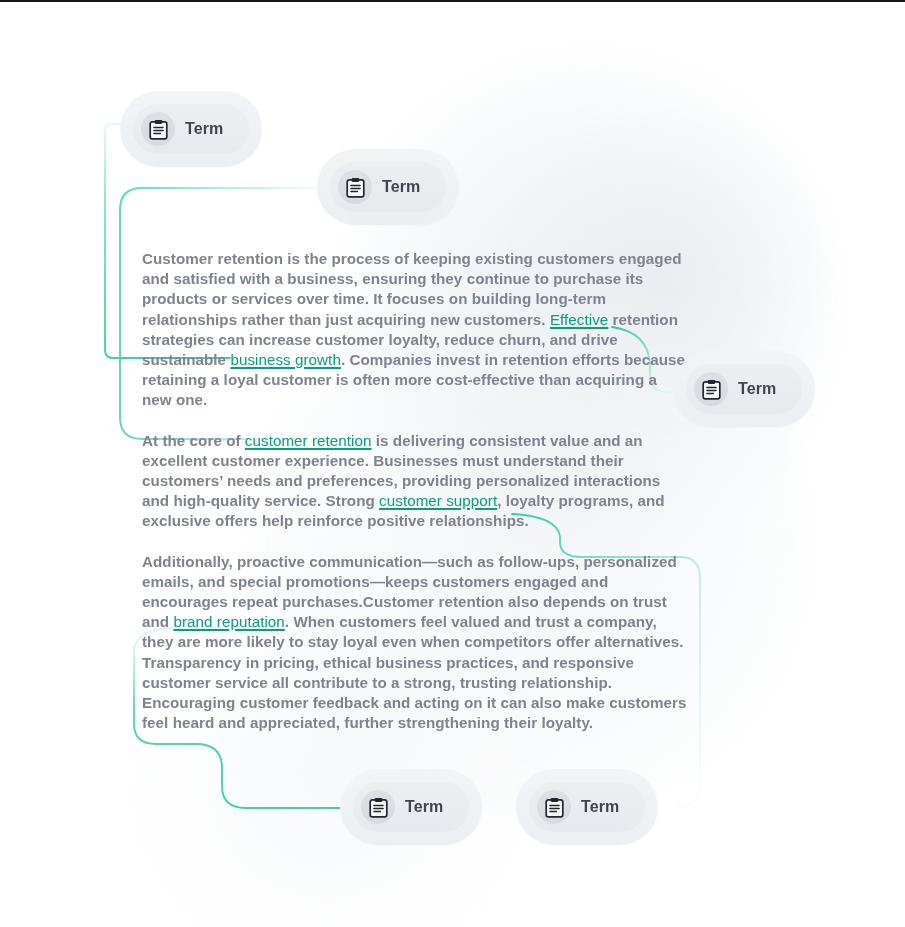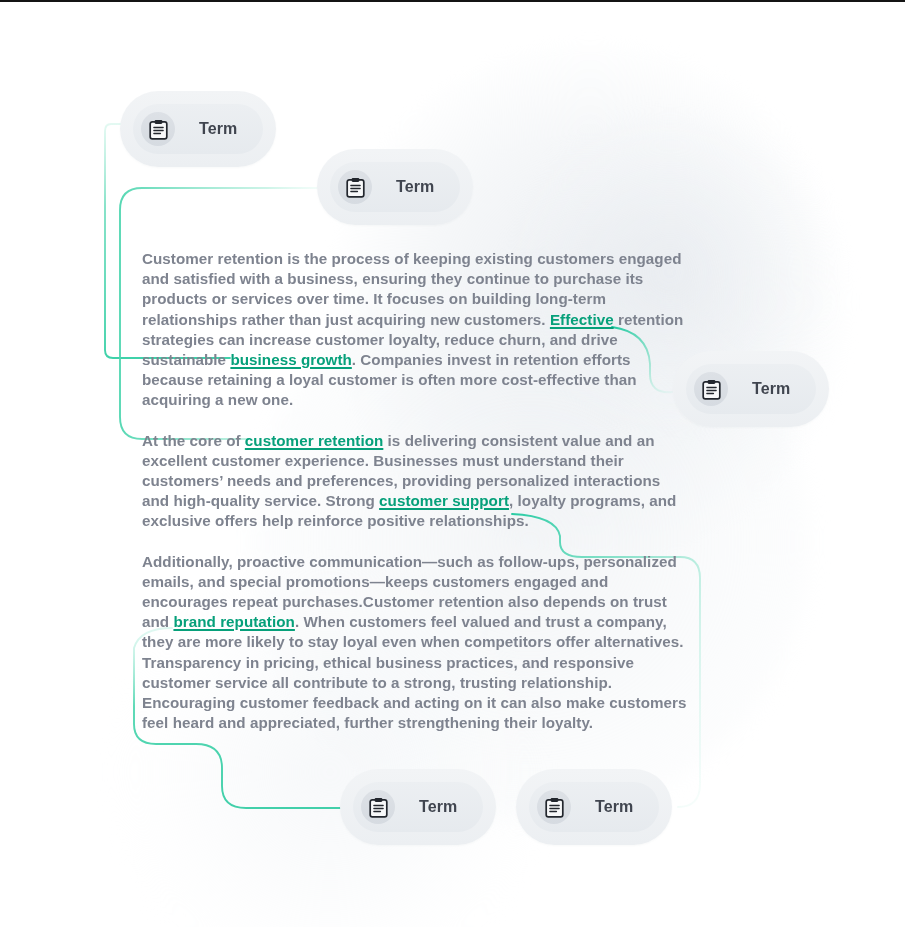--- a/index.html
+++ b/index.html
@@ -85,42 +85,42 @@
     margin: 0 0 20px 0;
     font-size: 15.2px;
     line-height: 20.2px;
     font-weight: 700;
     color: #7e838f;
     letter-spacing: 0.05px;
   }
   .para:last-child { margin-bottom: 12px; }
   .para .lnk {
     color: #06a07a;
-    font-weight: 700;
+    font-weight: 400;
     text-decoration: underline;
     text-underline-offset: 2px;
     text-decoration-thickness: 1.6px;
     cursor: pointer;
   }
 
   
   .chip {
     position: absolute;
     display: flex;
     align-items: center;
     border-radius: 999px;
     background: linear-gradient(180deg, #f2f4f6 0%, #eceff2 100%);
     padding: 13px;
     box-shadow: 0 1px 2px rgba(120,130,145,0.05);
     cursor: pointer;
   }
   .chip-inner {
     display: flex;
     align-items: center;
-    gap: 24px;
+    gap: 10px;
     border-radius: 999px;
     background: linear-gradient(180deg, #eceff2 0%, #e6eaee 100%);
     padding: 8px 26px 8px 8px;
   }
   .chip-badge {
     width: 34px;
     height: 34px;
     border-radius: 50%;
     background: linear-gradient(180deg, #dde1e6 0%, #d6dbe1 100%);
     display: flex;

